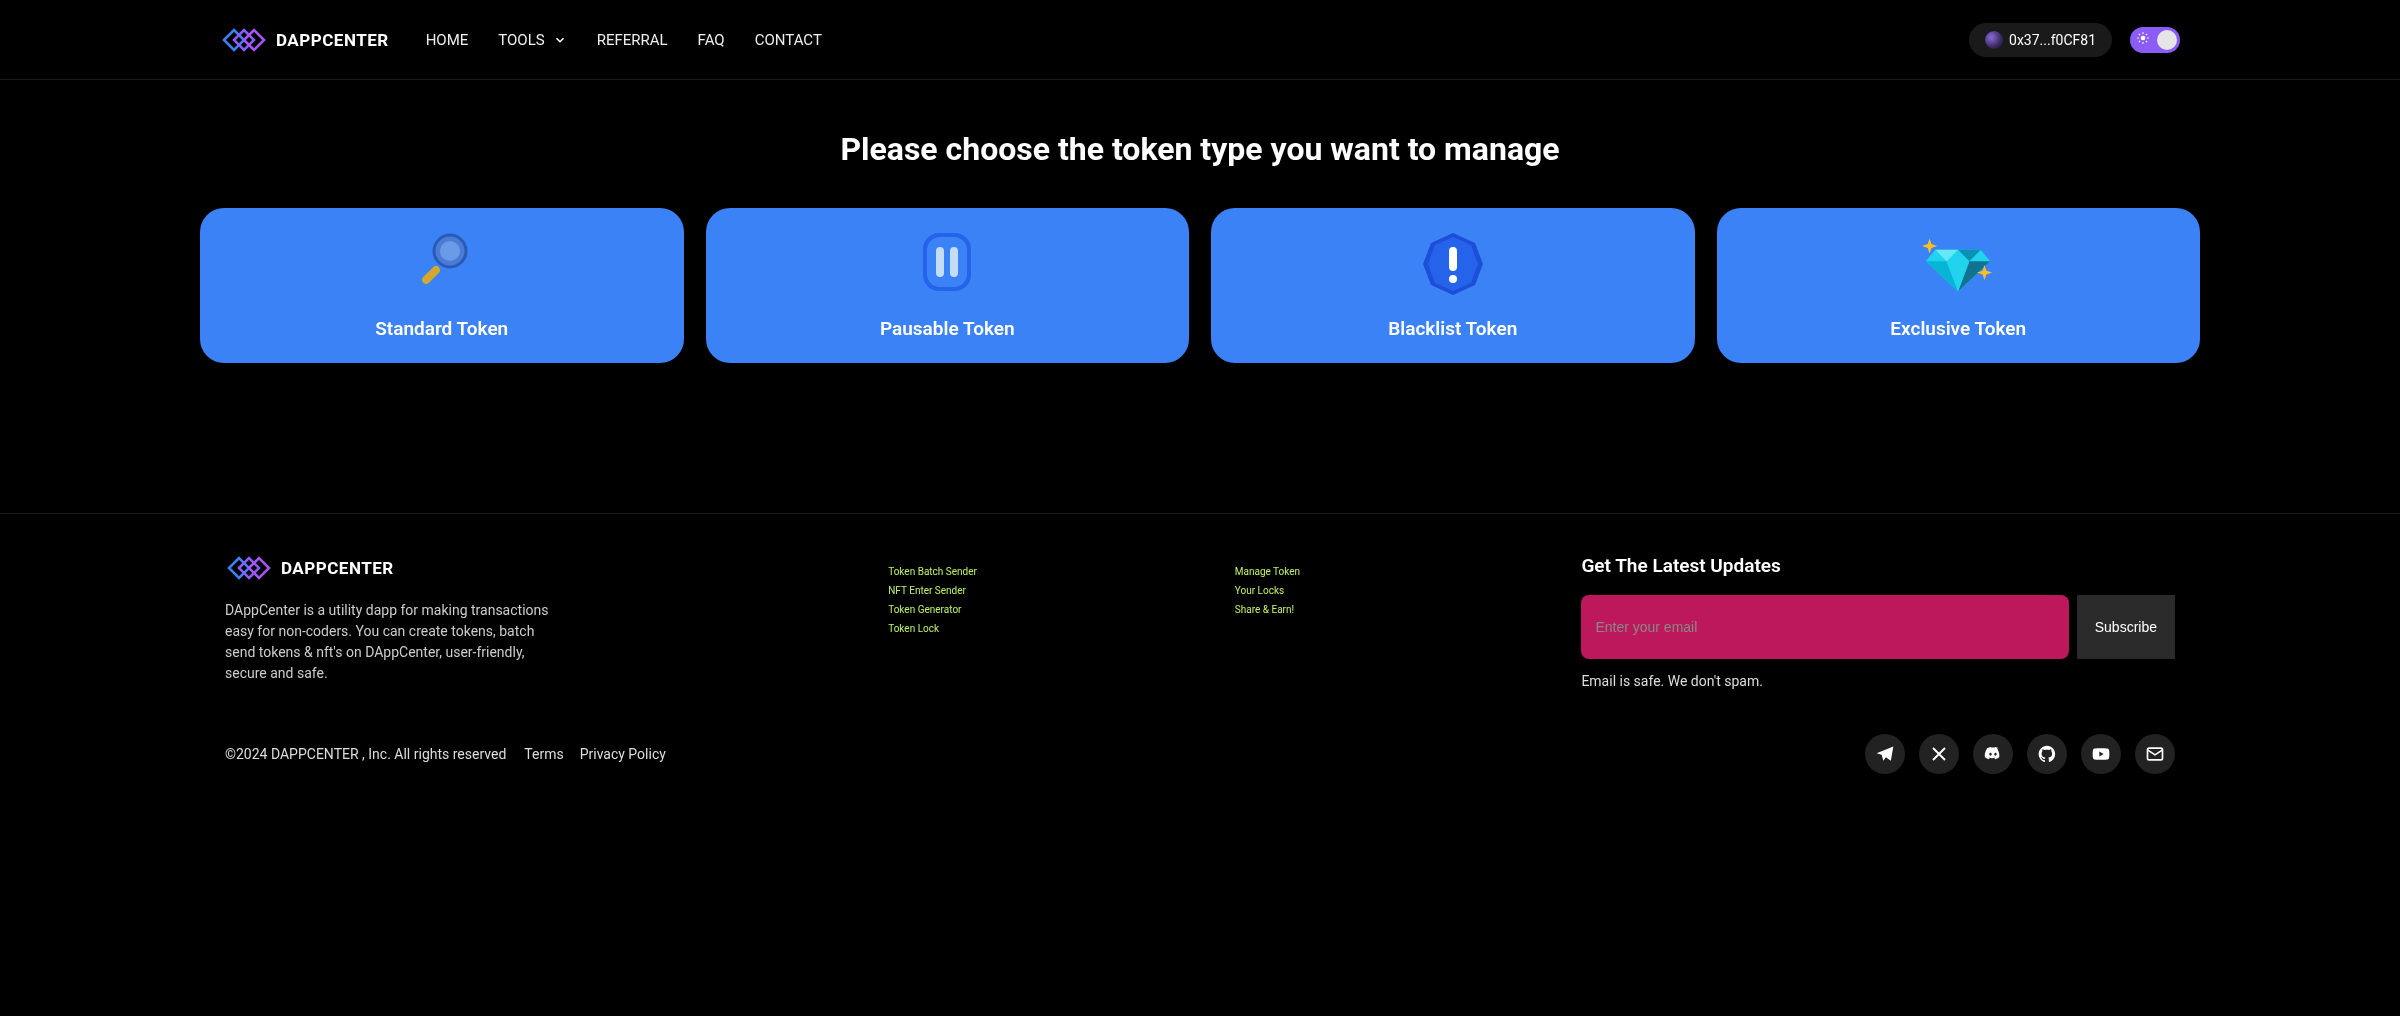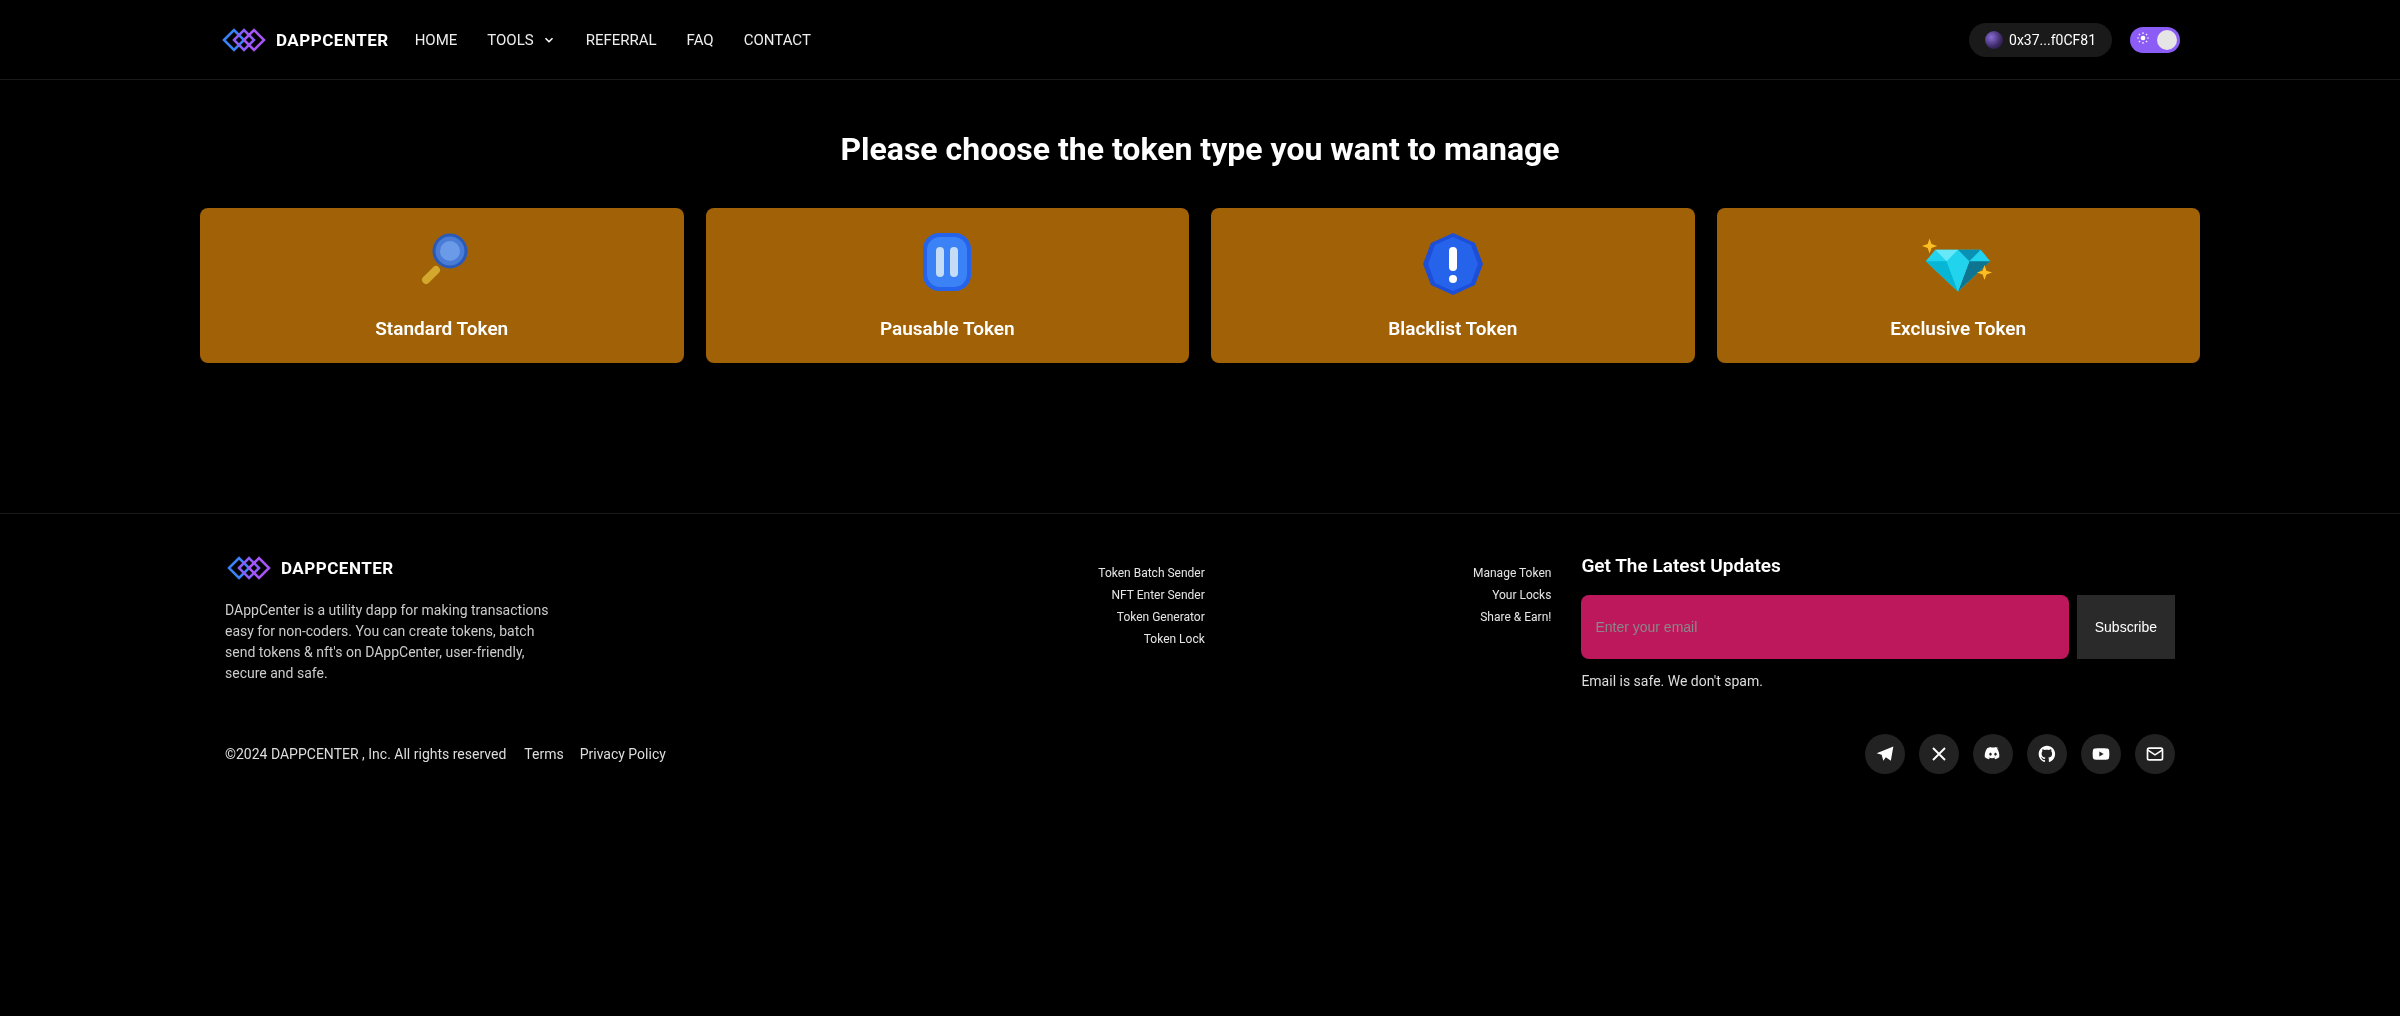--- a/index.html
+++ b/index.html
@@ -28,21 +28,21 @@
       font-size: 17px;
       letter-spacing: 0.5px;
     }
     .logo-icon {
       width: 48px;
       height: 28px;
     }
     .nav {
       display: flex;
       gap: 30px;
-      margin-left: 26px;
+      margin-left: 37px;
     }
     .nav-item {
       font-size: 15px;
       color: #eee;
       cursor: pointer;
       display: flex;
       align-items: center;
       gap: 8px;
     }
     .header-right {
@@ -98,22 +98,22 @@
       font-size: 32px;
       font-weight: 700;
       margin-bottom: 40px;
     }
     .cards {
       display: grid;
       grid-template-columns: repeat(4, 1fr);
       gap: 22px;
     }
     .card {
-      background: #a16207;
-      border-radius: 8px;
+      background: #3b82f6;
+      border-radius: 24px;
       padding: 30px 20px;
       display: flex;
       flex-direction: column;
       align-items: center;
       cursor: pointer;
       height: 155px;
       justify-content: center;
     }
     .card-icon {
       width: 72px;
@@ -148,24 +148,23 @@
       color: #ccc;
       max-width: 340px;
     }
     .footer-links {
       display: flex;
       flex-direction: column;
       gap: 8px;
       padding-top: 12px;
     }
     .footer-links a {
-      color: #e5e5e5;
-      font-size: 12px;
-      cursor: pointer;
-      text-align: right;
+      color: #bef264;
+      font-size: 10px;
+      cursor: pointer;
     }
     .newsletter h3 {
       font-size: 19px;
       font-weight: 600;
       margin-bottom: 18px;
     }
     .newsletter-form {
       display: flex;
       gap: 8px;
       margin-bottom: 14px;

